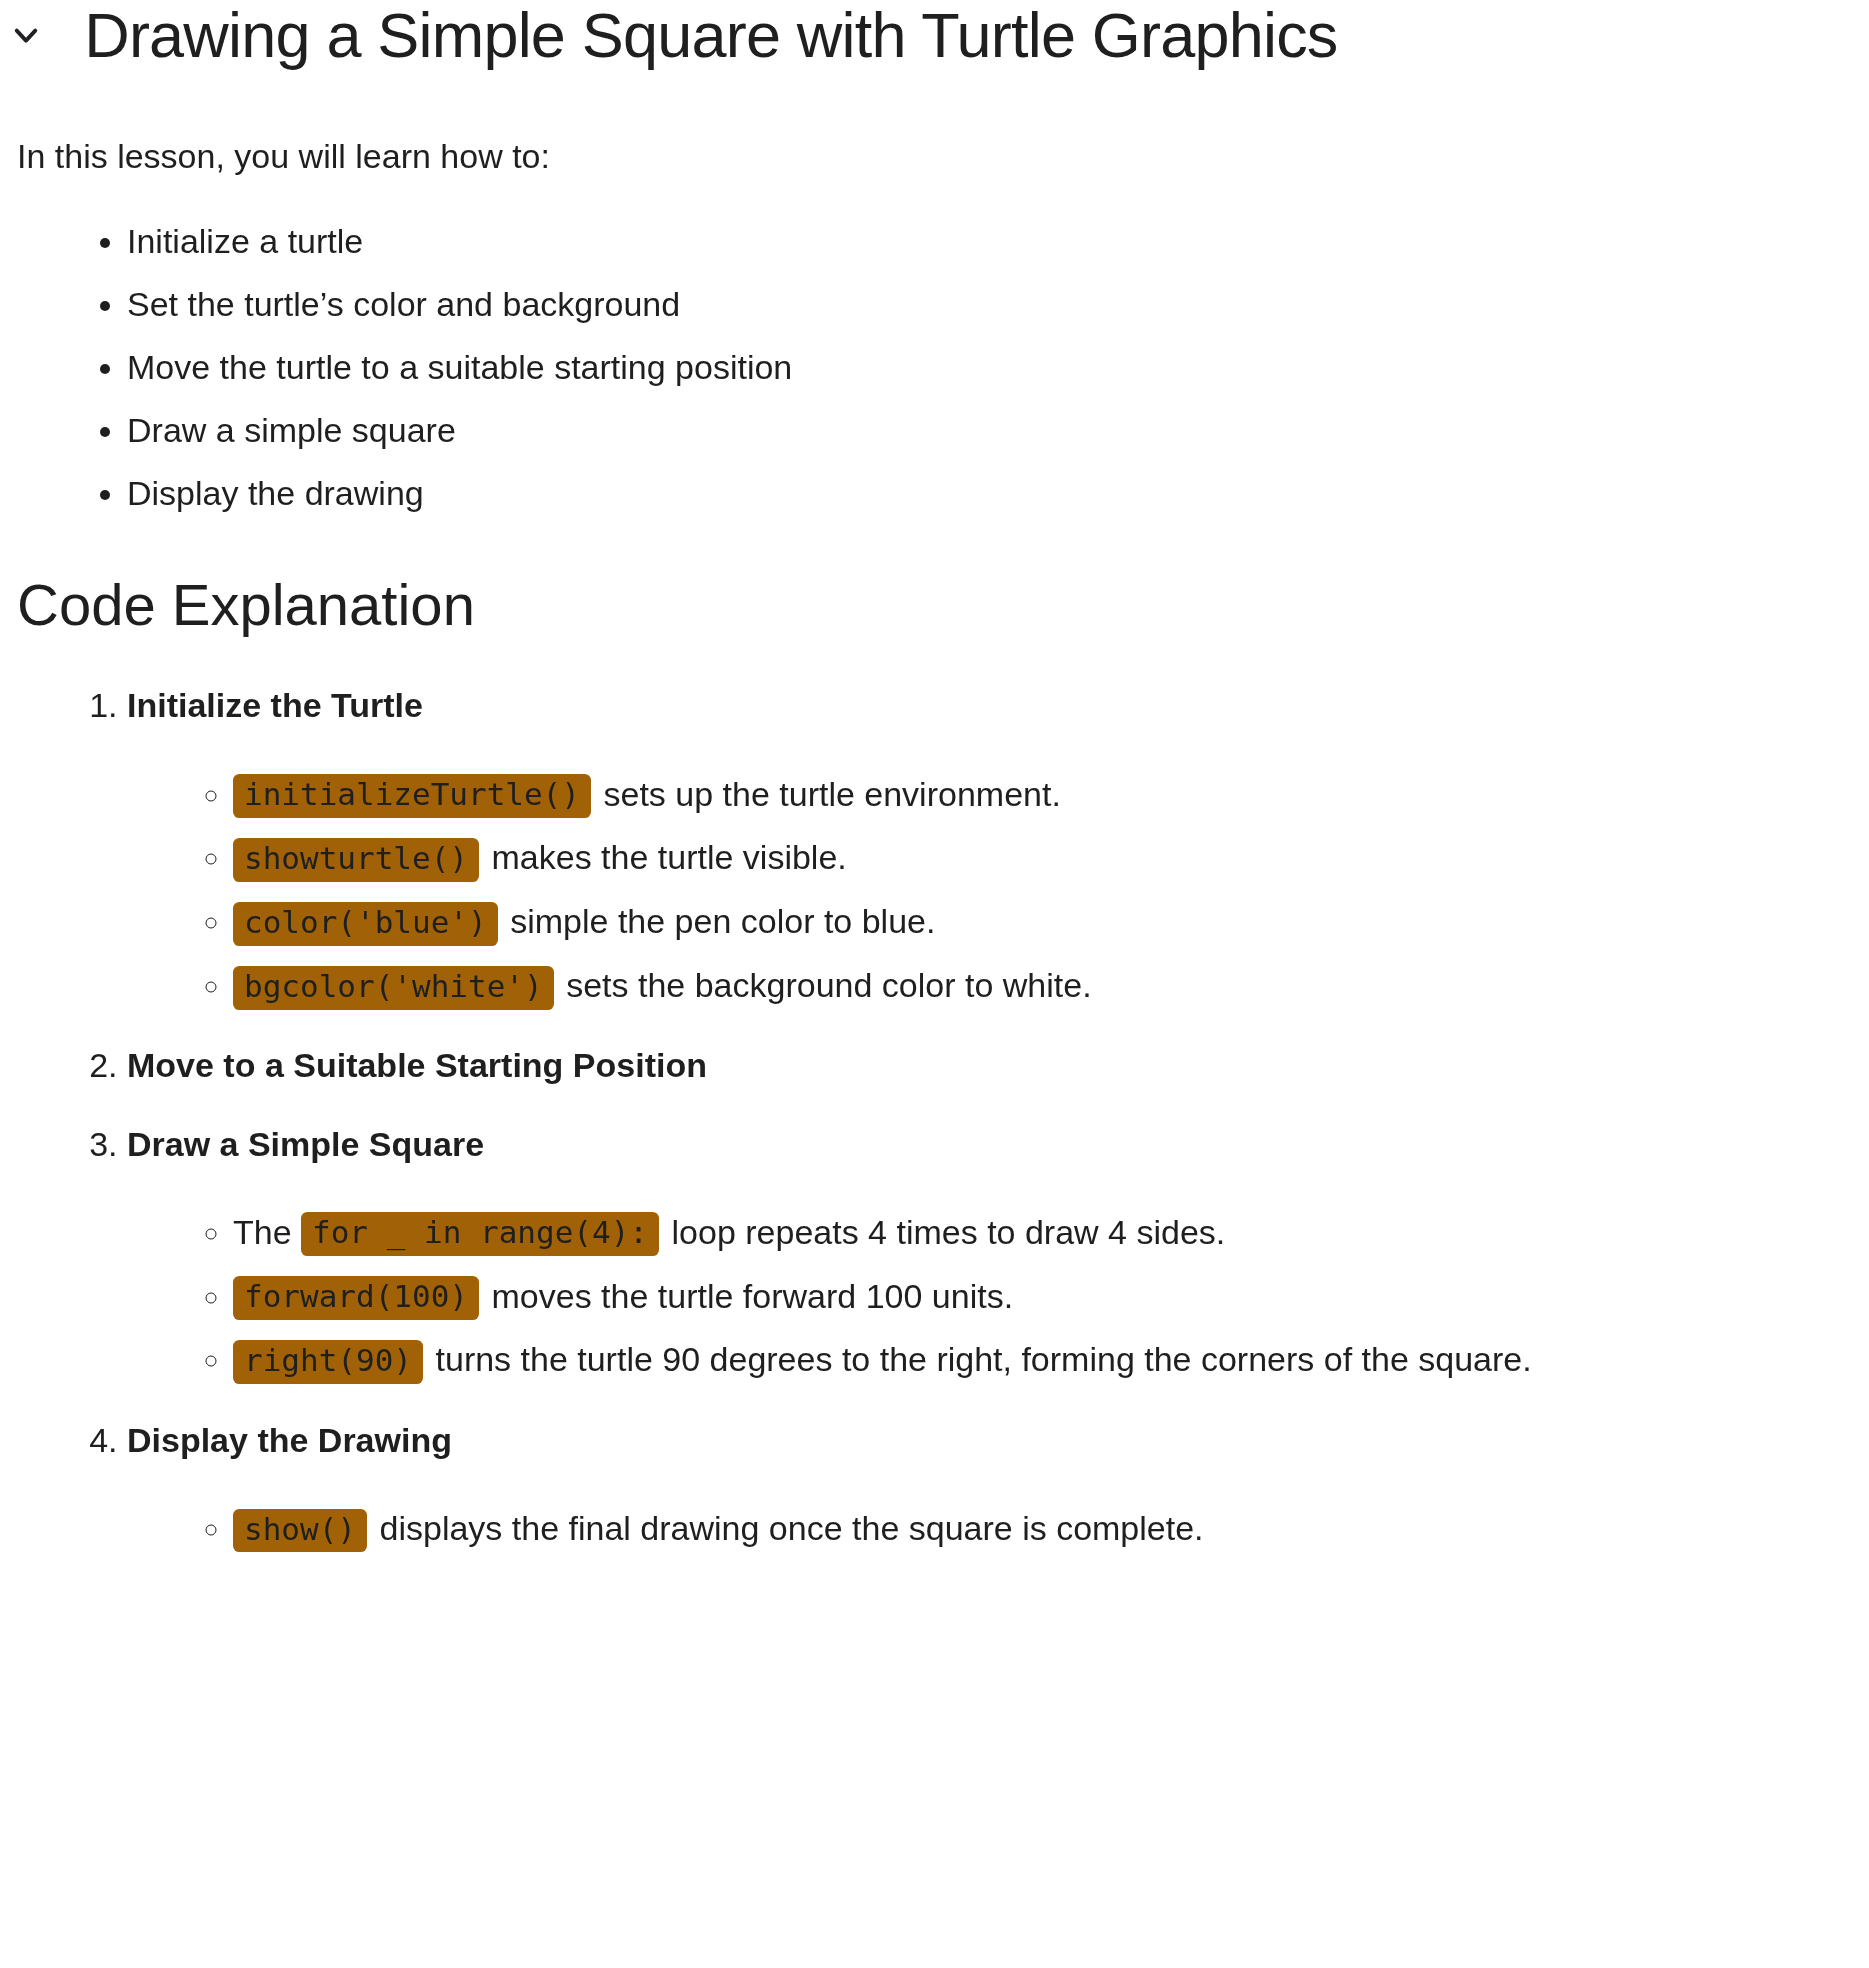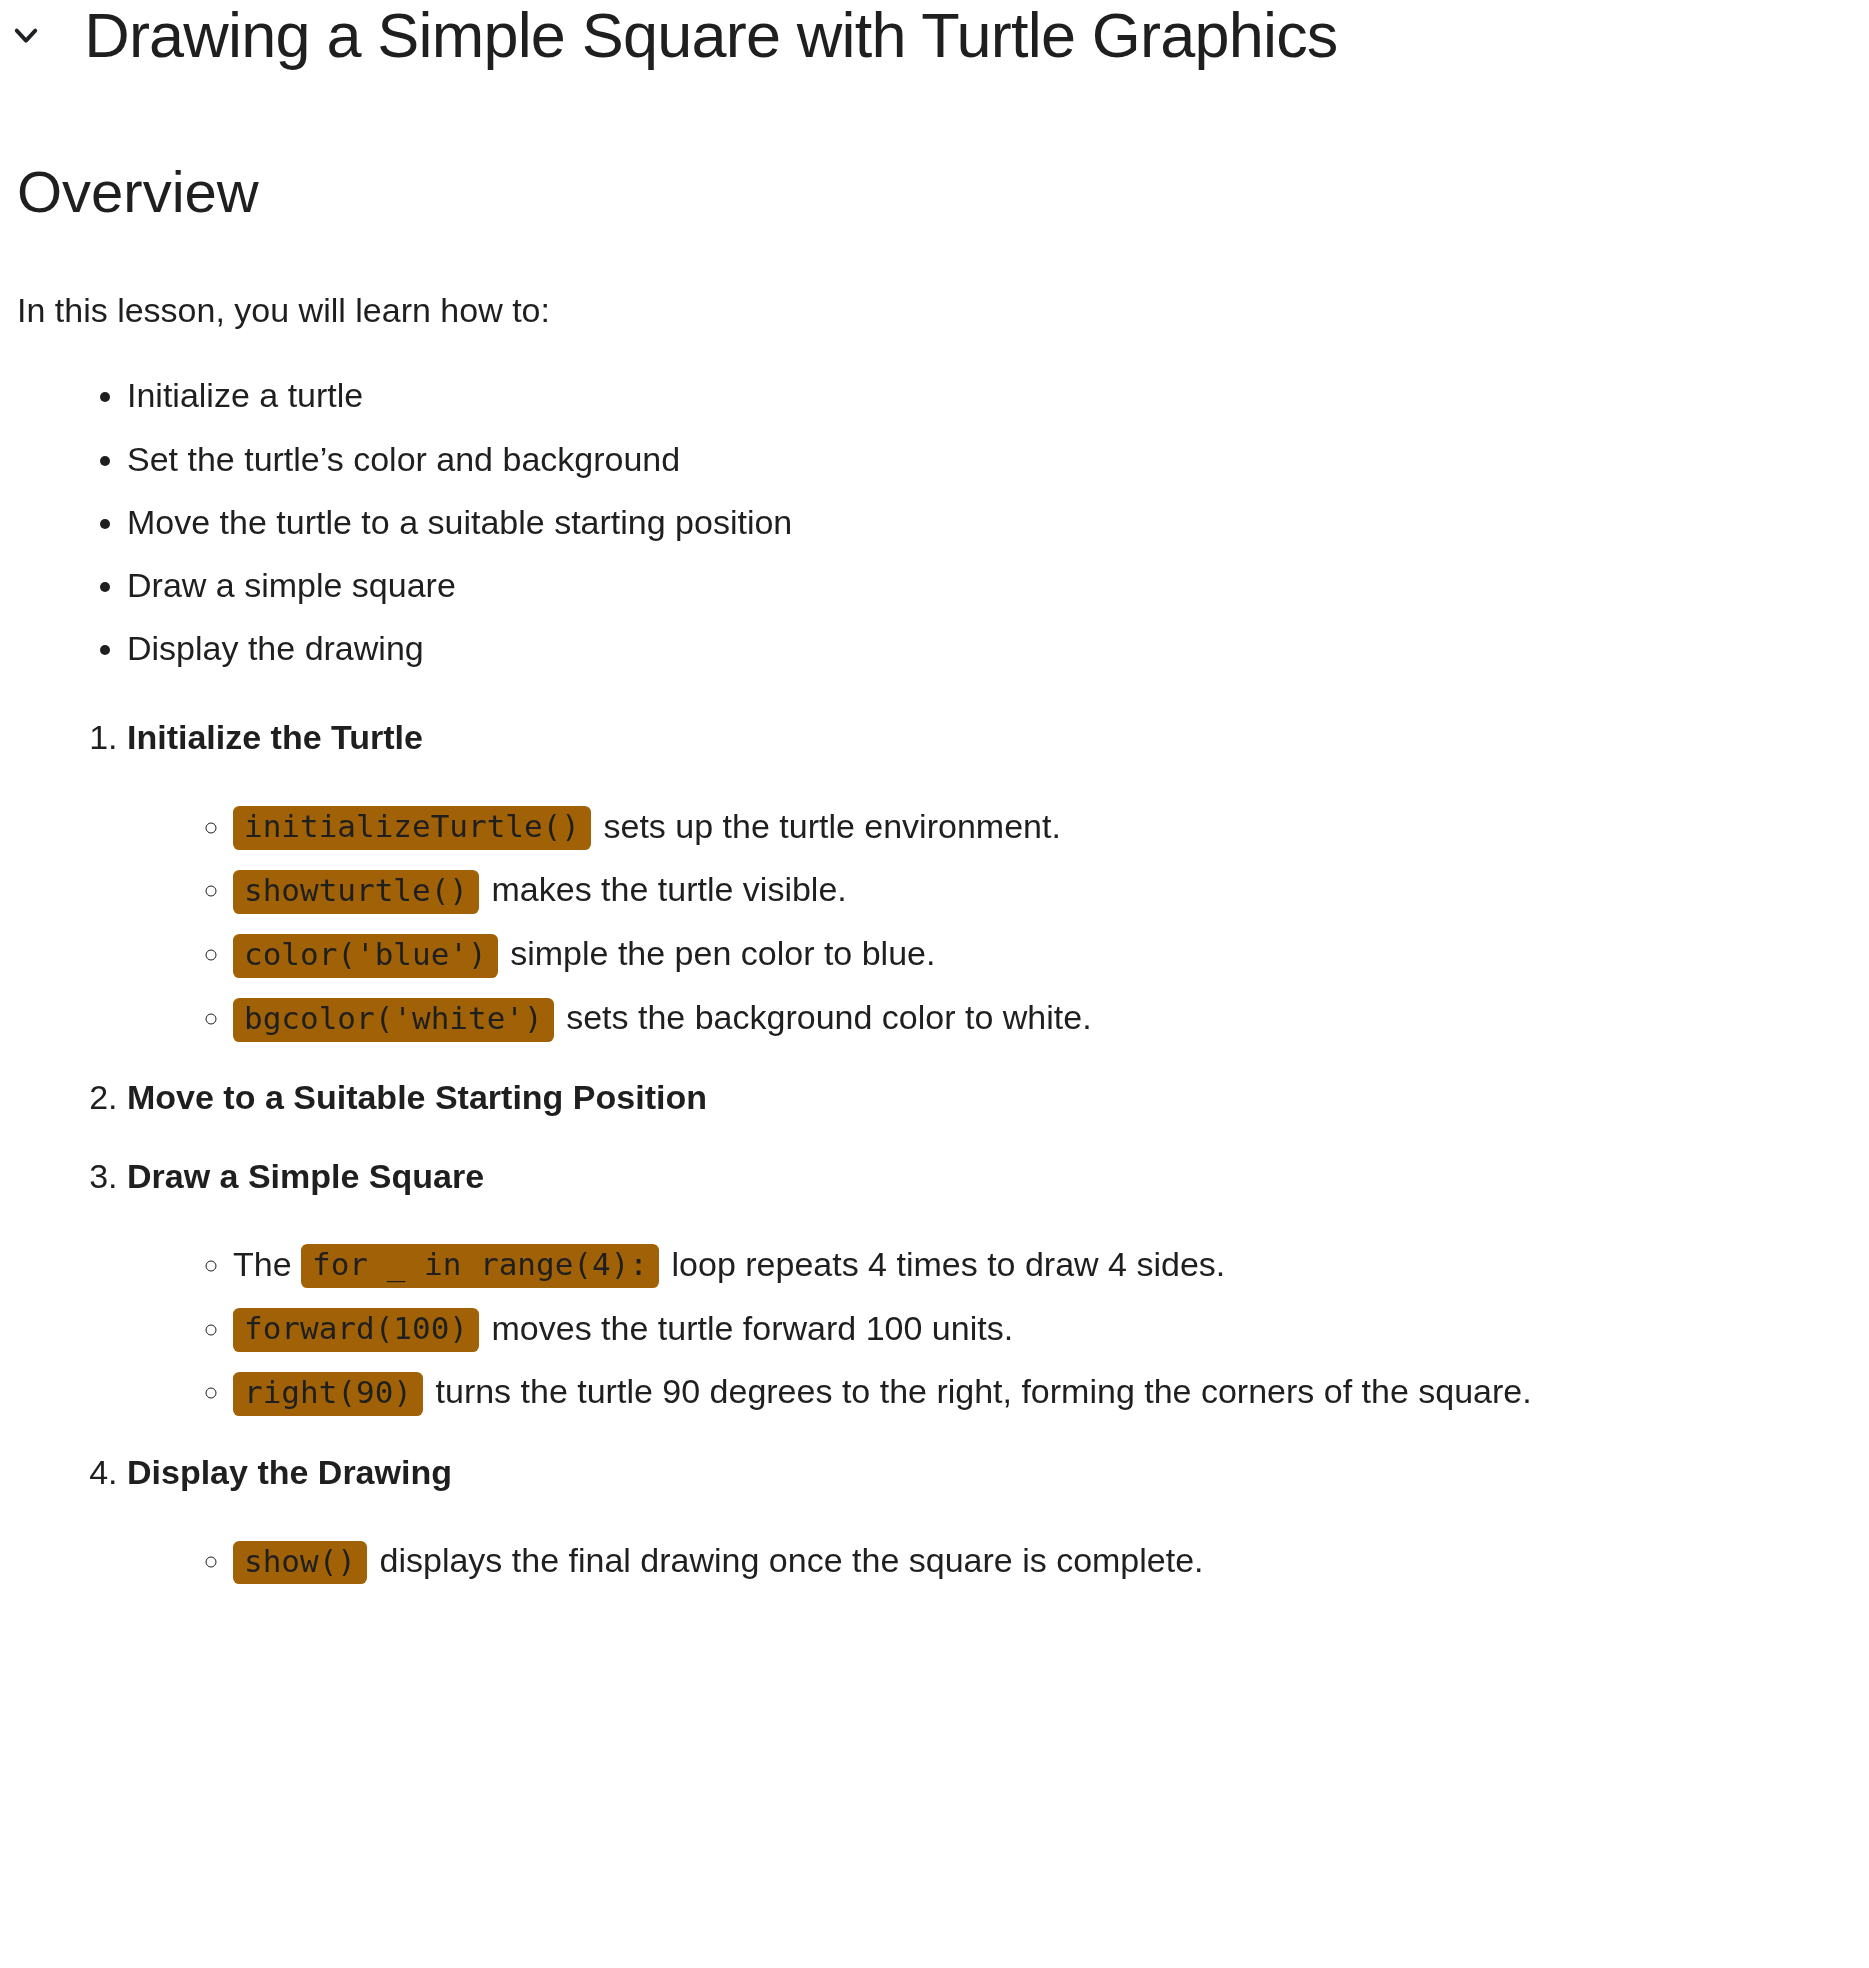--- a/index.html
+++ b/index.html
@@ -109,32 +109,32 @@
 
   <div class="header">
     <span class="collapse-toggle">
       <svg width="34" height="34" viewBox="0 0 44 44">
         <polyline points="10,15 22,28 34,15" fill="none" stroke="#202124" stroke-width="5" stroke-linecap="round" stroke-linejoin="round"></polyline>
       </svg>
     </span>
     <h1 class="title">Drawing a Simple Square with Turtle Graphics</h1>
   </div>
 
-  <h2 class="section">Overview</h2>
 
   <p class="intro">In this lesson, you will learn how to:</p>
 
   <ul class="main">
       <li>Initialize a turtle</li>
       <li>Set the turtle’s color and background</li>
       <li>Move the turtle to a suitable starting position</li>
       <li>Draw a simple square</li>
       <li>Display the drawing</li>
     </ul>
 
+  <h2 class="section second">Code Explanation</h2>
 
   <ol class="steps">
       <li><strong>Initialize the Turtle</strong><ul class="sub">
           <li><code class="chip">initializeTurtle()</code><span> sets up the turtle environment.</span></li>
           <li><code class="chip">showturtle()</code><span> makes the turtle visible.</span></li>
           <li><code class="chip">color('blue')</code><span> simple the pen color to blue.</span></li>
           <li><code class="chip">bgcolor('white')</code><span> sets the background color to white.</span></li>
         </ul></li>
       <li><strong>Move to a Suitable Starting Position</strong></li>
       <li><strong>Draw a Simple Square</strong><ul class="sub">

